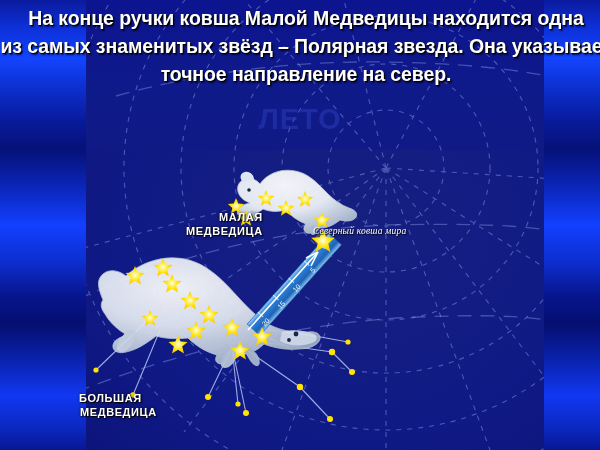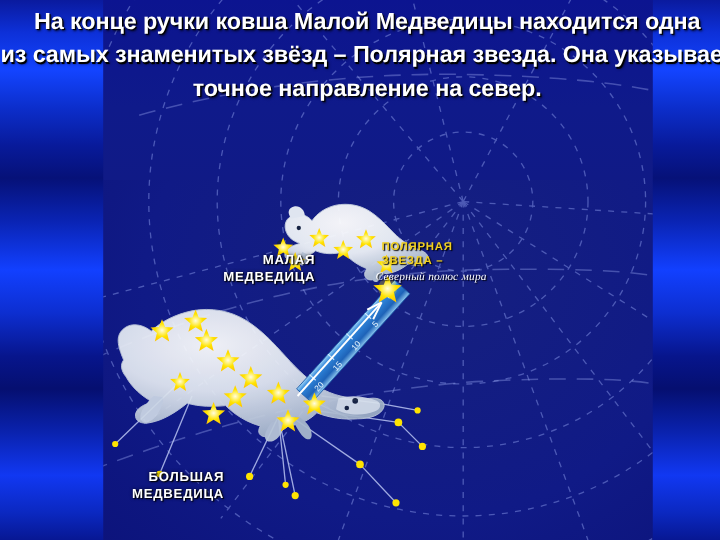--- a/index.html
+++ b/index.html
@@ -58,21 +58,21 @@
   .title .l2{font-size:19.5px;}
 
   
   .lbl{
     position:absolute;color:#ffffff;font-weight:bold;
     font-size:11px;line-height:14px;letter-spacing:.6px;
     text-shadow:1px 1px 1px #000, 0 0 3px rgba(0,0,0,.8);
   }
   .lbl-um{left:172px;top:210px;text-align:right;}
   .lbl-um .r2{display:block;margin-left:14px;}
-  .lbl-bm{left:94px;top:391px;text-align:right;}
+  .lbl-bm{left:64px;top:391px;text-align:center;}
   .lbl-bm .r2{display:block;margin-left:16px;}
   .lbl-pol{
     position:absolute;left:318px;top:200px;
     color:#f2d020;font-weight:bold;font-size:9.5px;line-height:11.5px;
     letter-spacing:.6px;
     text-shadow:1px 1px 1px #000;
   }
   .pol-sub{
     position:absolute;left:313px;top:226px;
     color:#ffffff;font-family:"Liberation Serif", serif;
@@ -291,36 +291,33 @@
         <circle cx="133" cy="395" r="2.8"></circle>
         <circle cx="96" cy="370" r="2.6"></circle>
         <circle cx="348" cy="342" r="2.6"></circle>
       </g>
     </g>
   </svg>
 
   <div class="bg-left"></div>
   <div class="bg-right"></div>
 
+  <div class="watermark">ЛЕТО</div>
 
   <div class="title">
     <span class="l">На конце ручки ковша Малой  Медведицы находится одна</span>
     <span class="l l2">из самых знаменитых звёзд – Полярная звезда. Она указывает</span>
     <span class="l">точное направление на север.</span>
   </div>
 
   <div class="lbl lbl-um">
     <span>МАЛАЯ</span>
     <span class="r2">МЕДВЕДИЦА</span>
   </div>
 
   <div class="lbl lbl-bm">
     <span>БОЛЬШАЯ</span>
     <span class="r2">МЕДВЕДИЦА</span>
   </div>
 
-  <div class="lbl-pol">
-    <span>ПОЛЯРНАЯ</span><br>
-    <span>ЗВЕЗДА  –</span>
-  </div>
-  <div class="pol-sub">Северный полюс мира</div>
+  <div class="pol-sub">Северный ковша мира</div>
 
 </div>
 
 </body></html>

